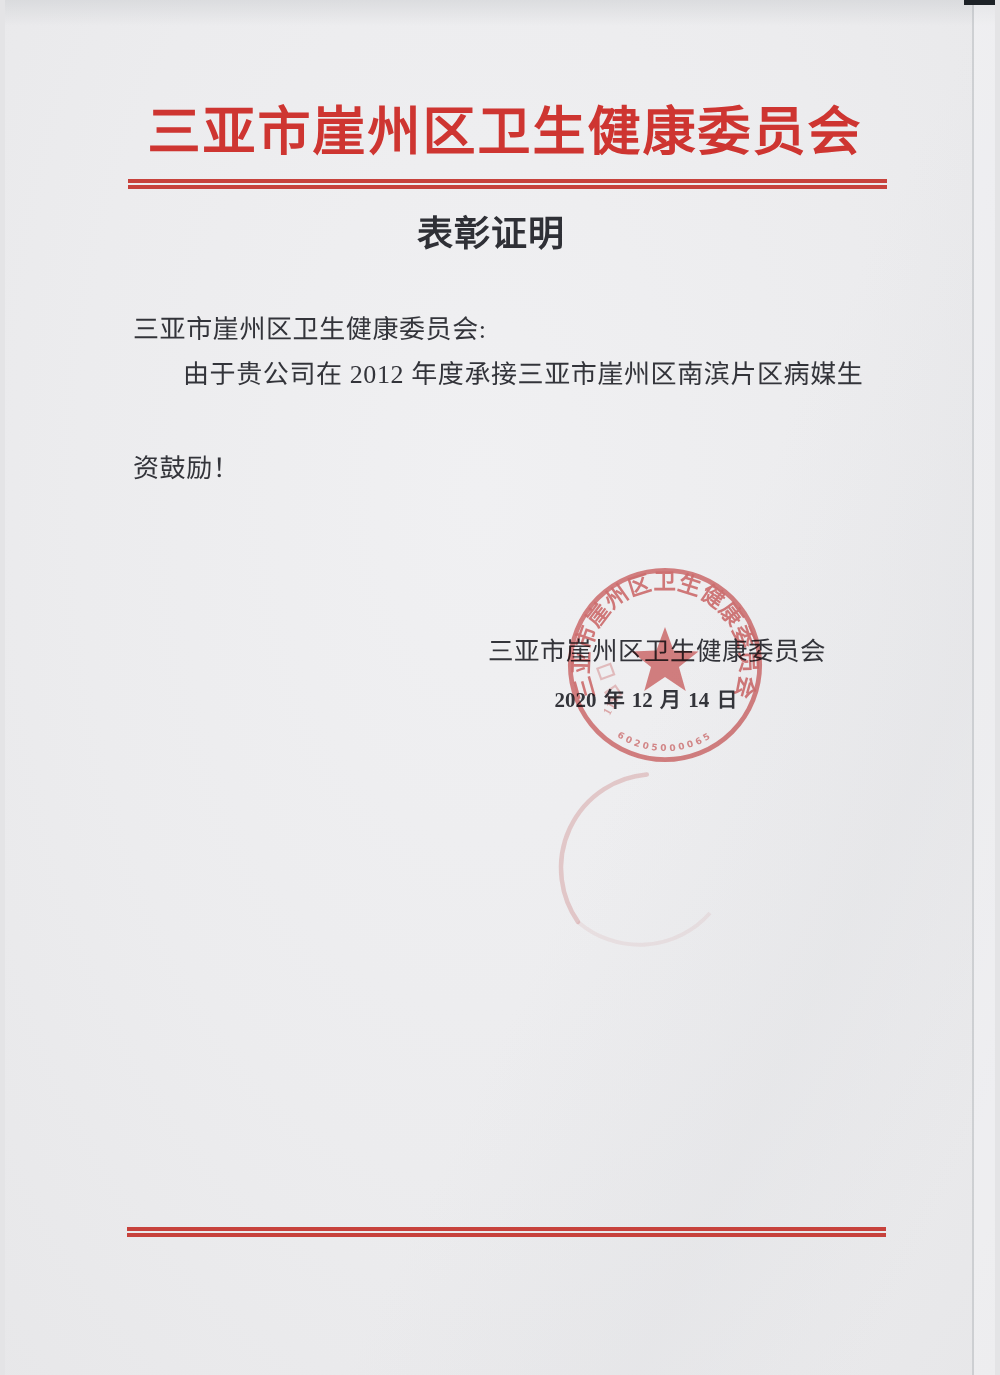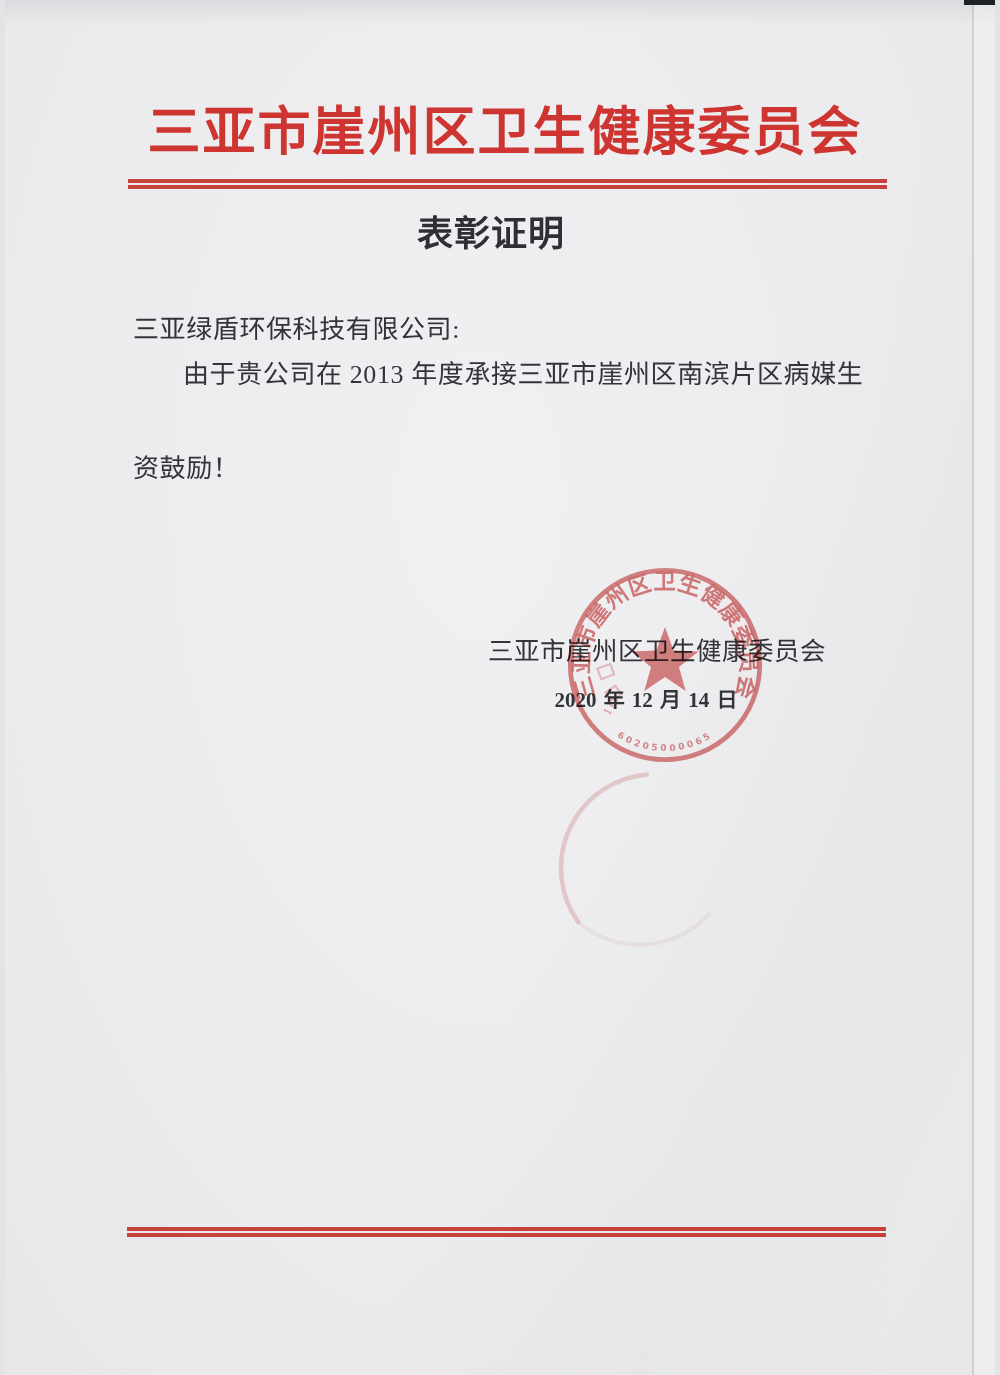--- a/index.html
+++ b/index.html
@@ -90,22 +90,22 @@
   <div class="header-title">三亚市崖州区卫生健康委员会</div>
 
   <div class="rule rule-top">
     <div class="bar"></div>
     <div class="gap"></div>
     <div class="bar"></div>
   </div>
 
   <div class="doc-title">表彰证明</div>
 
-  <div class="body-text salutation">三亚绿盾环保科技有限公司:</div>
-  <div class="body-text line-1">由于贵公司在 2013 年度承接三亚市崖州区南滨片区病媒生</div>
+  <div class="body-text salutation">三亚市崖州区卫生健康委员会:</div>
+  <div class="body-text line-1">由于贵公司在 2012 年度承接三亚市崖州区南滨片区病媒生</div>
   <div class="body-text line-3">资鼓励！</div>
 
   <div class="sig-org">三亚市崖州区卫生健康委员会</div>
   <div class="sig-date">2020 年 12 月 14 日</div>
 
   <svg class="seal-svg" viewBox="0 0 230 230">
     <defs>
       <path id="ringPath" d="M 34 149.4 A 88 88 0 1 1 196 149.4" fill="none"></path>
       <path id="serialPath" d="M 54.8 194.9 A 100 100 0 0 0 175.2 194.9" fill="none"></path>
     </defs>

